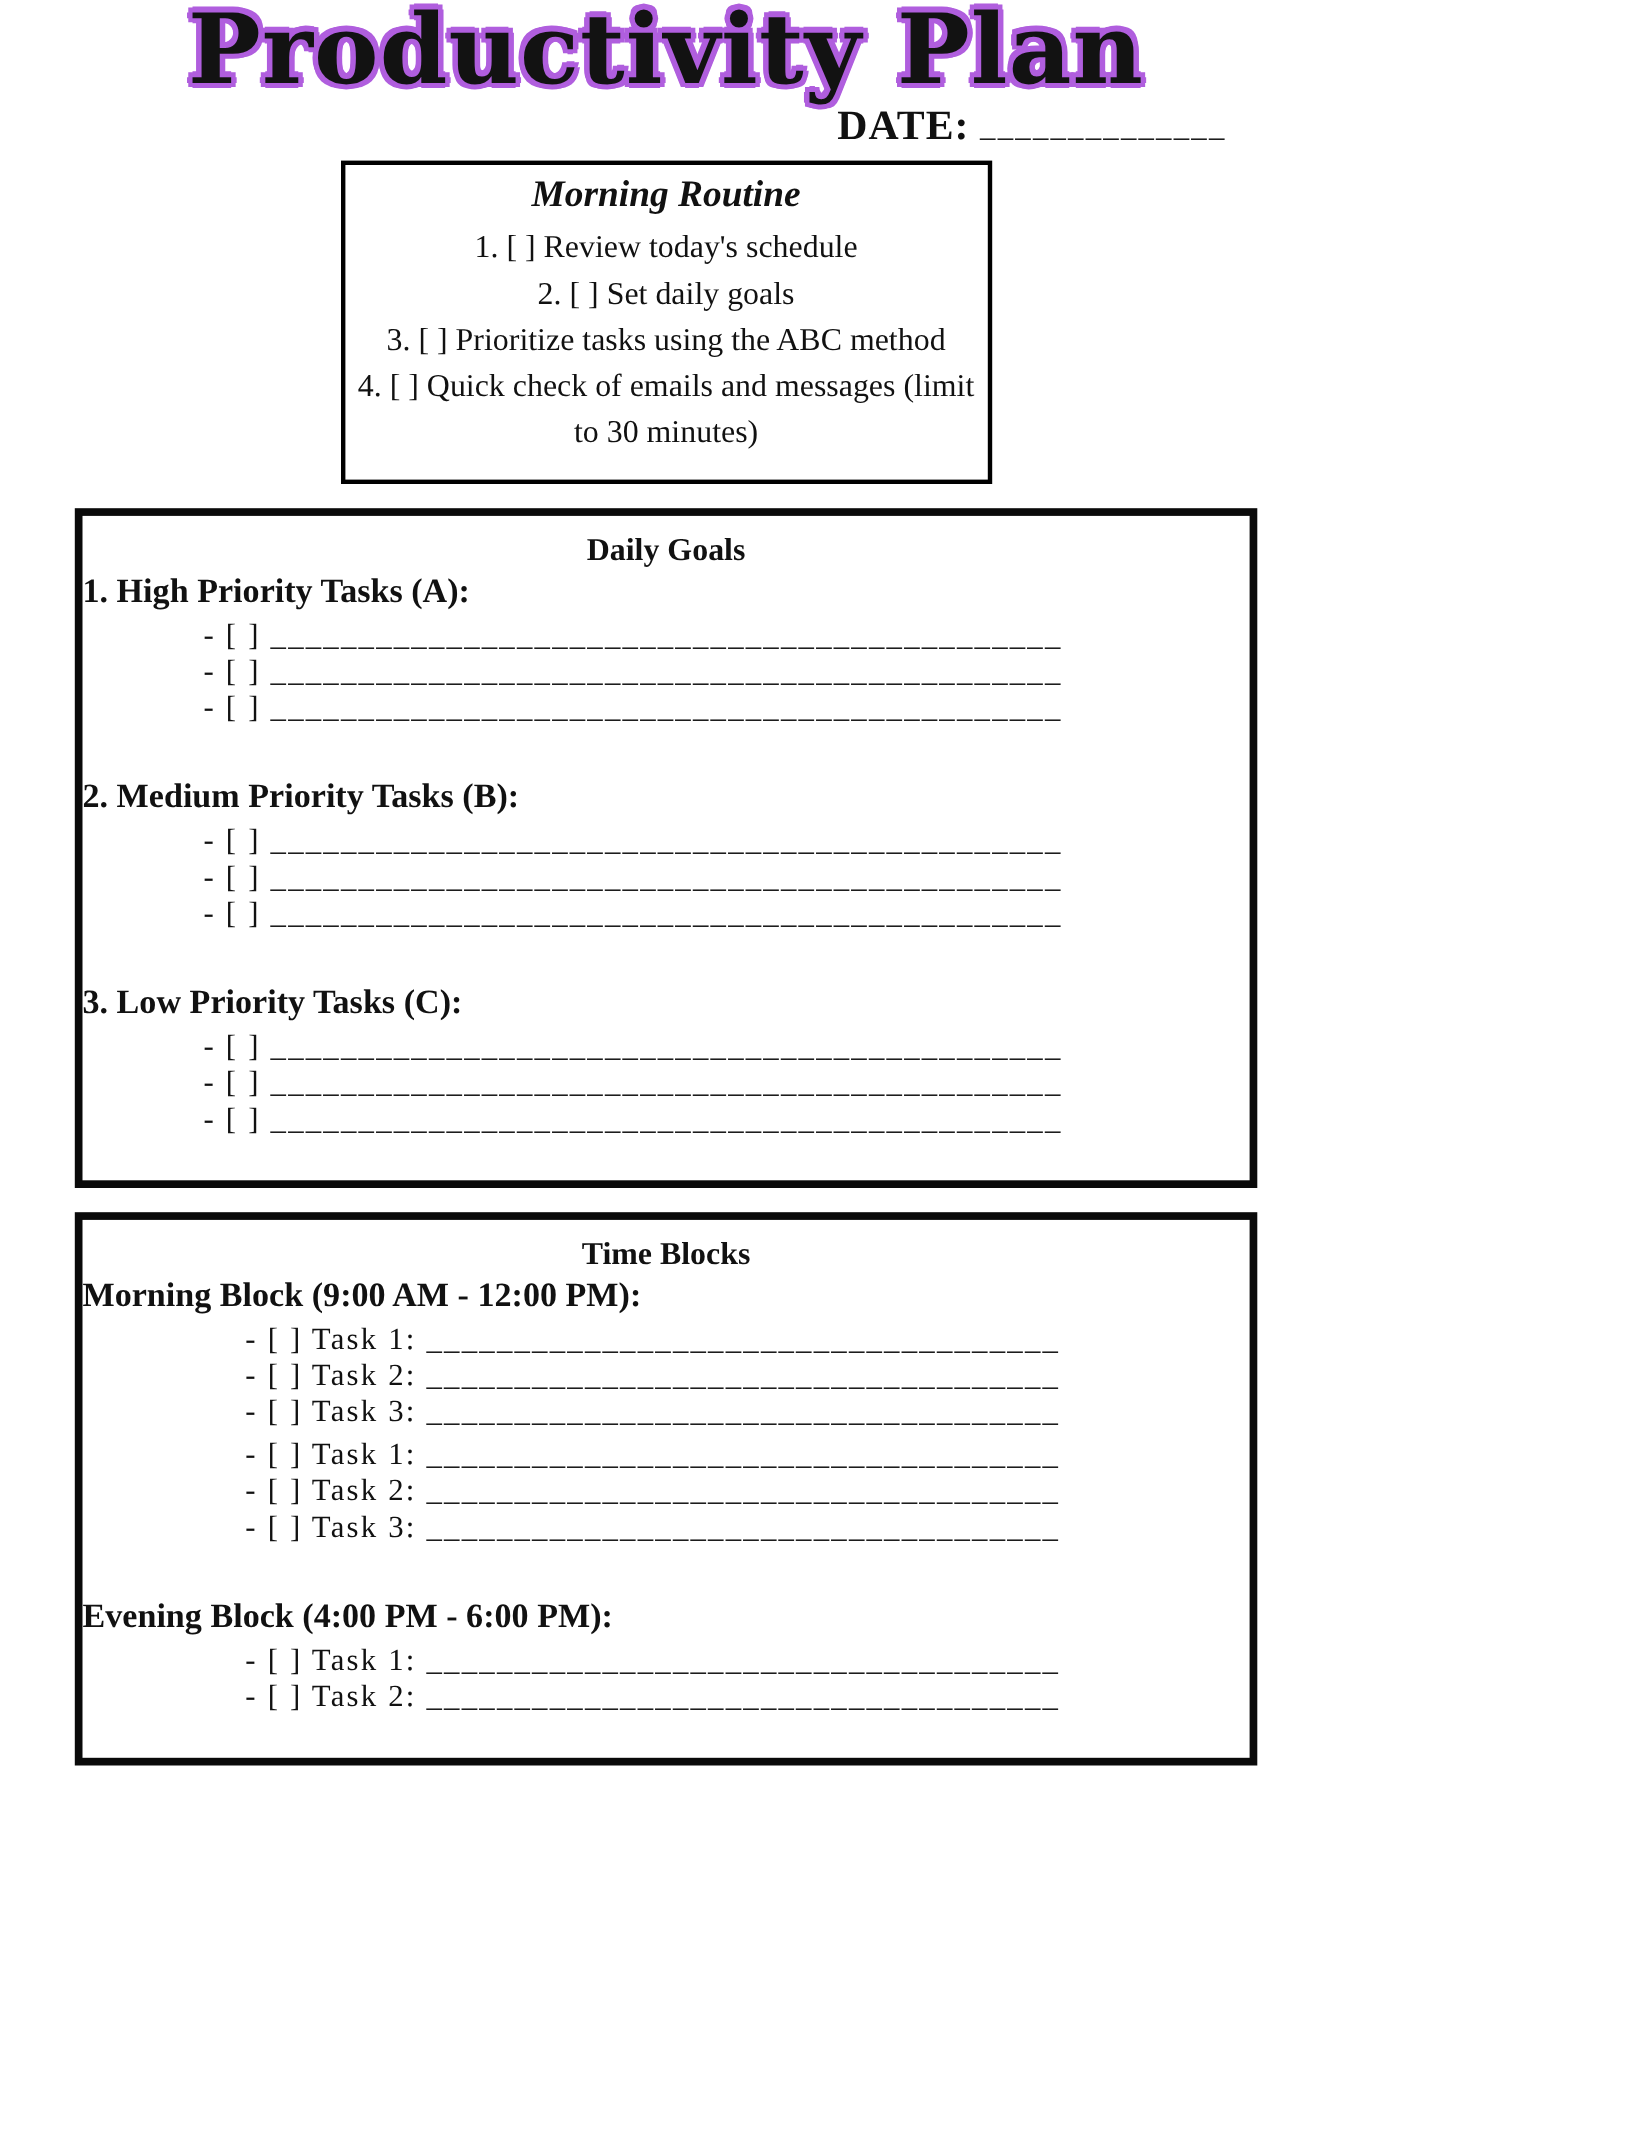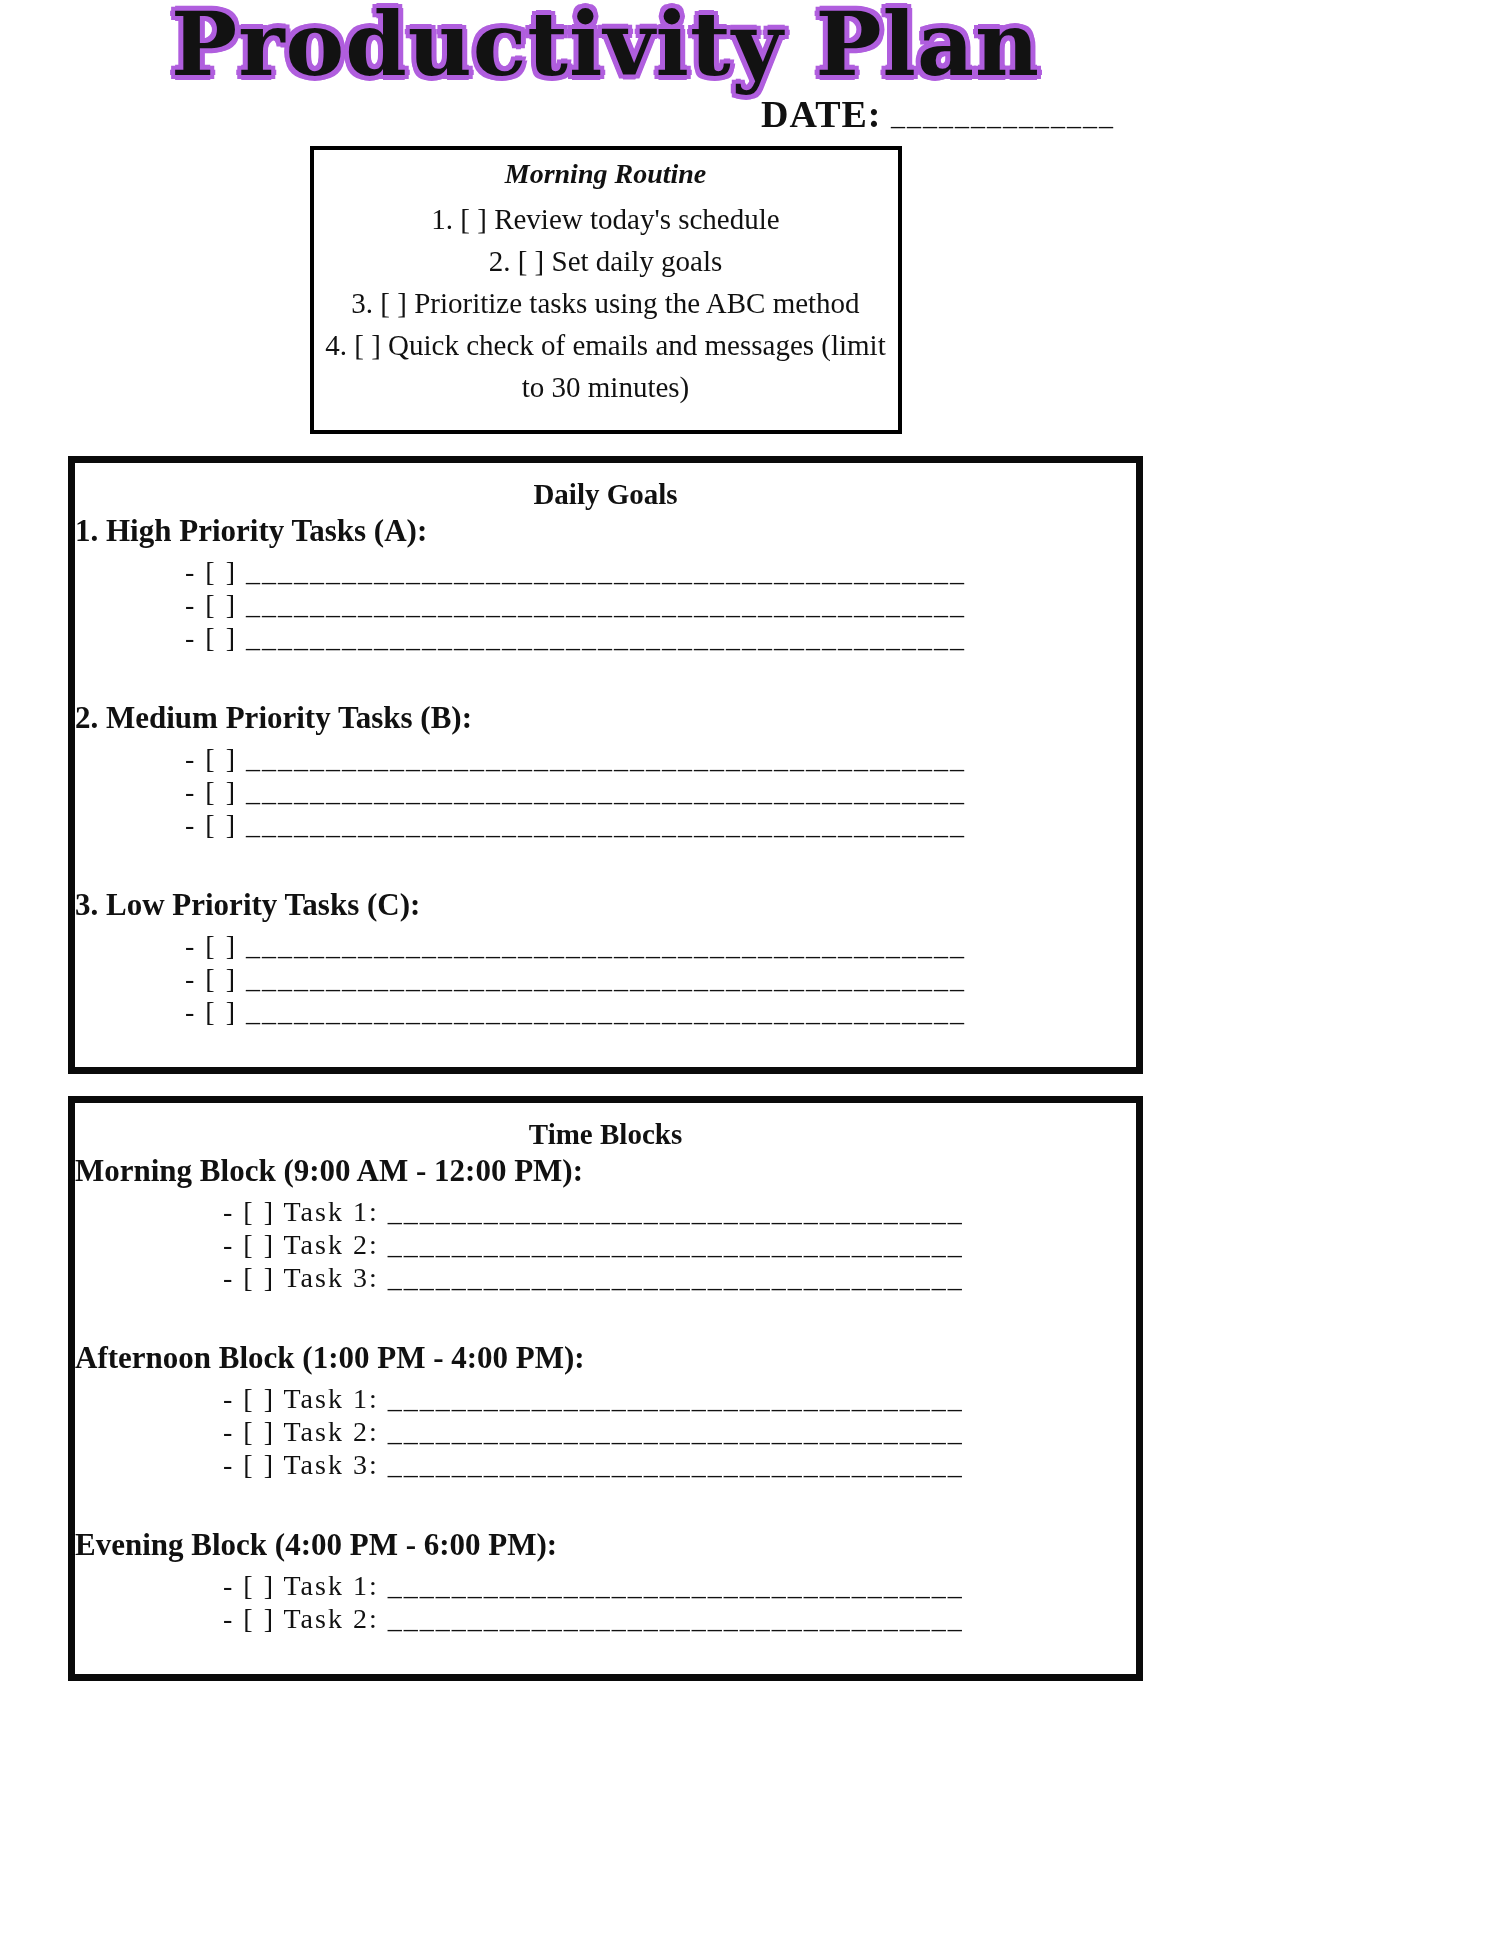--- a/index.html
+++ b/index.html
@@ -59,21 +59,21 @@
   
   .mr-box {
     width: 592px;
     margin: 10px auto 0;
     border: 4px solid #000000;
     padding: 8px 8px 22px;
     text-align: center;
     box-sizing: border-box;
   }
   .mr-title {
-    font-size: 28px;
+    font-size: 34px;
     font-weight: 700;
     font-style: italic;
     margin-bottom: 8px;
   }
   .mr-item {
     font-size: 29px;
     line-height: 42px;
   }
   
   .big-box {
@@ -167,21 +167,20 @@
     <div class="big-box">
       <div class="box-title">Time Blocks</div>
 
       <div class="section-heading first">Morning Block (9:00 AM - 12:00 PM):</div>
       <div class="lines-group">
         <div class="task-line">- [ ] Task 1: ____________________________________</div>
         <div class="task-line">- [ ] Task 2: ____________________________________</div>
         <div class="task-line">- [ ] Task 3: ____________________________________</div>
       </div>
 
-      <div class="section-heading spaced">Afternoon Block (1:00 PM - 4:00 PM):</div>
       <div class="lines-group">
         <div class="task-line">- [ ] Task 1: ____________________________________</div>
         <div class="task-line">- [ ] Task 2: ____________________________________</div>
         <div class="task-line">- [ ] Task 3: ____________________________________</div>
       </div>
 
       <div class="section-heading spaced">Evening Block (4:00 PM - 6:00 PM):</div>
       <div class="lines-group">
         <div class="task-line">- [ ] Task 1: ____________________________________</div>
         <div class="task-line">- [ ] Task 2: ____________________________________</div>

